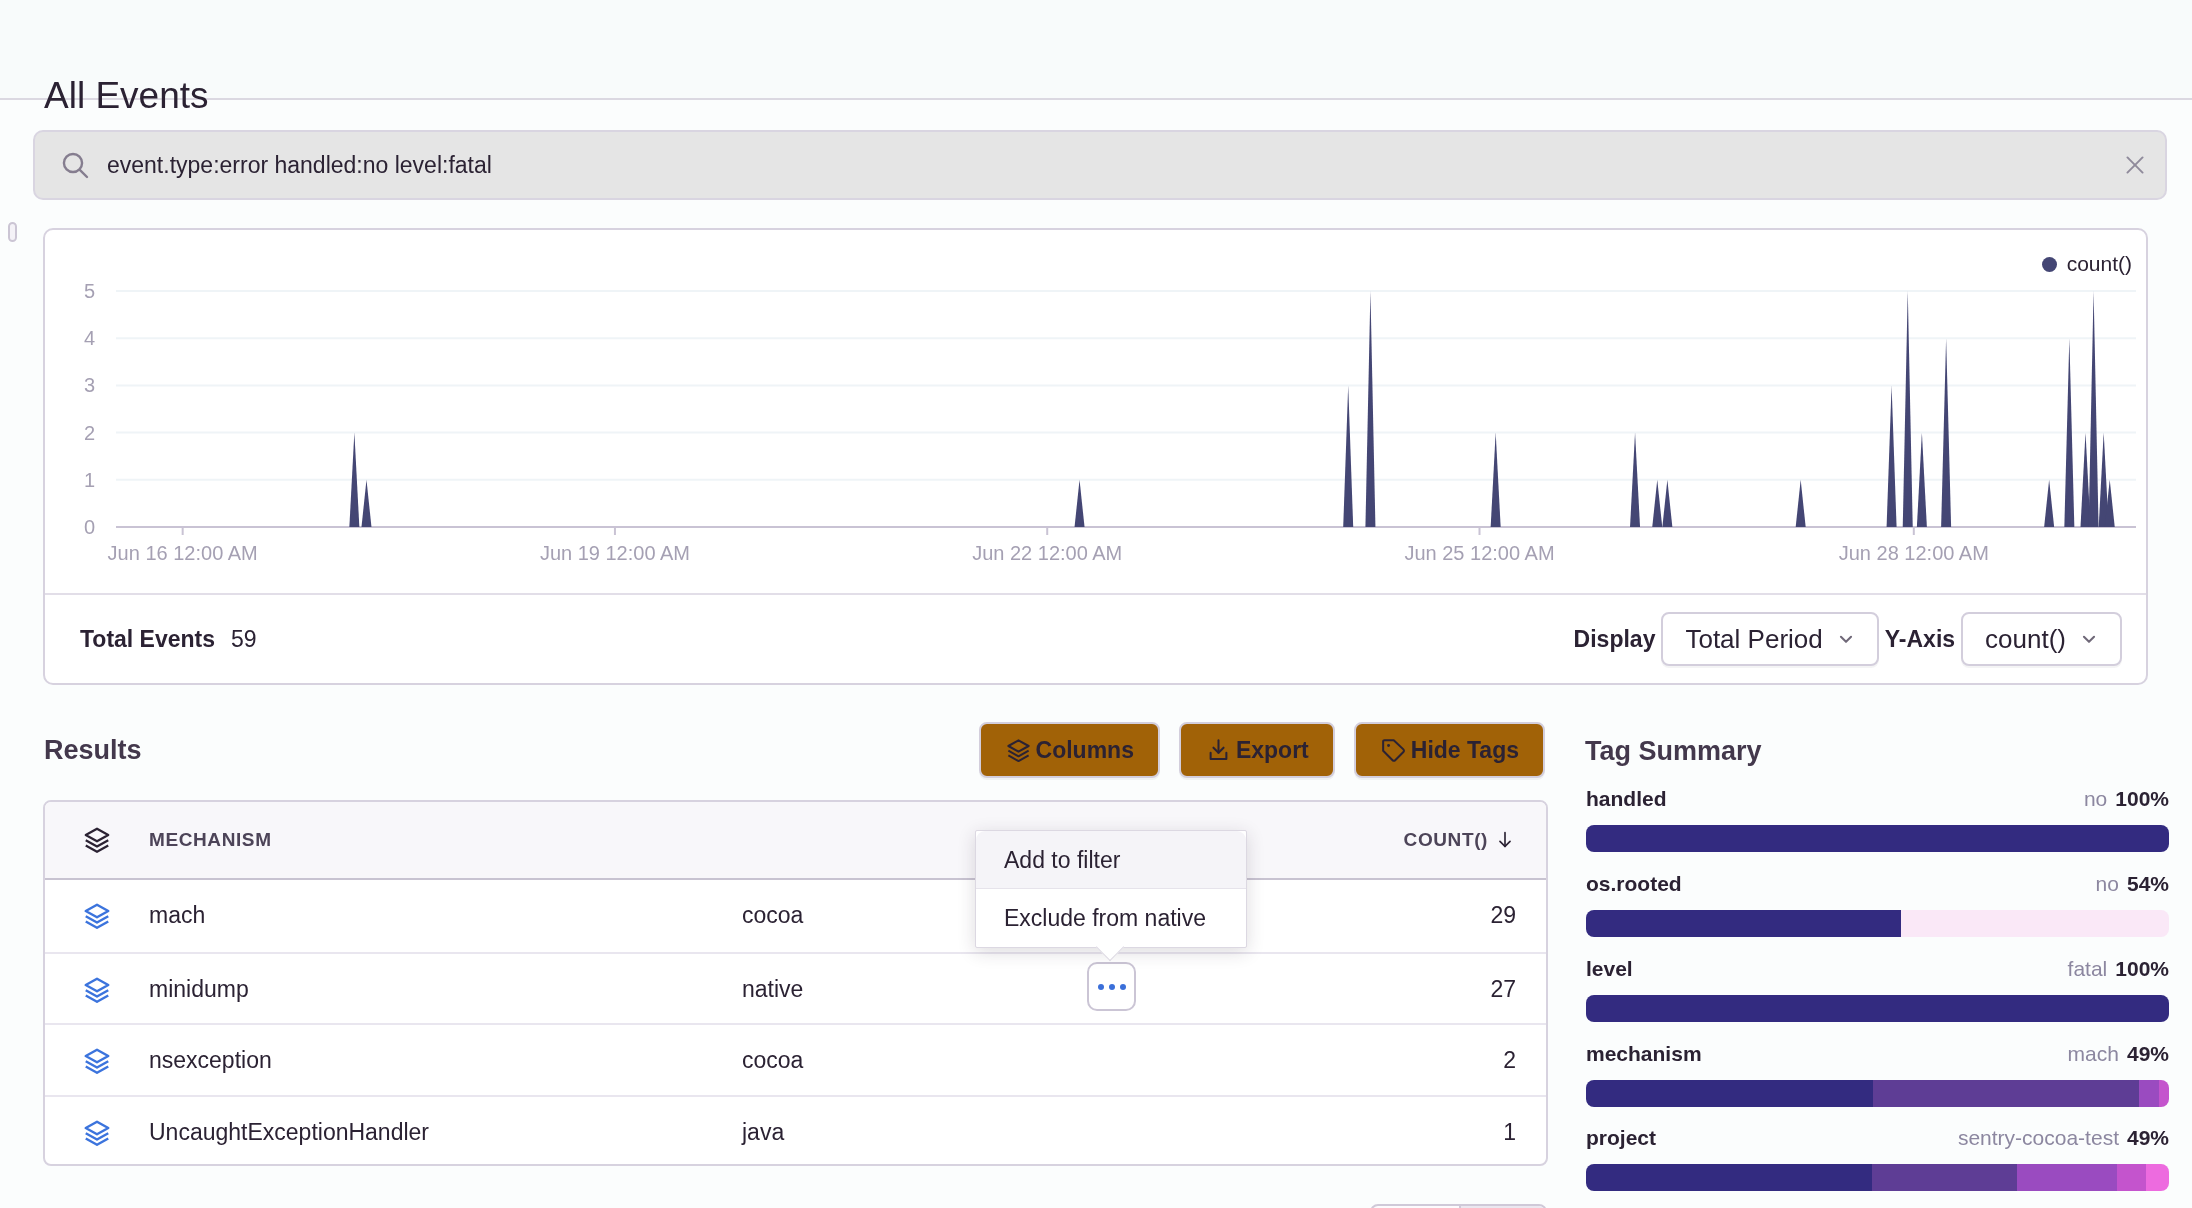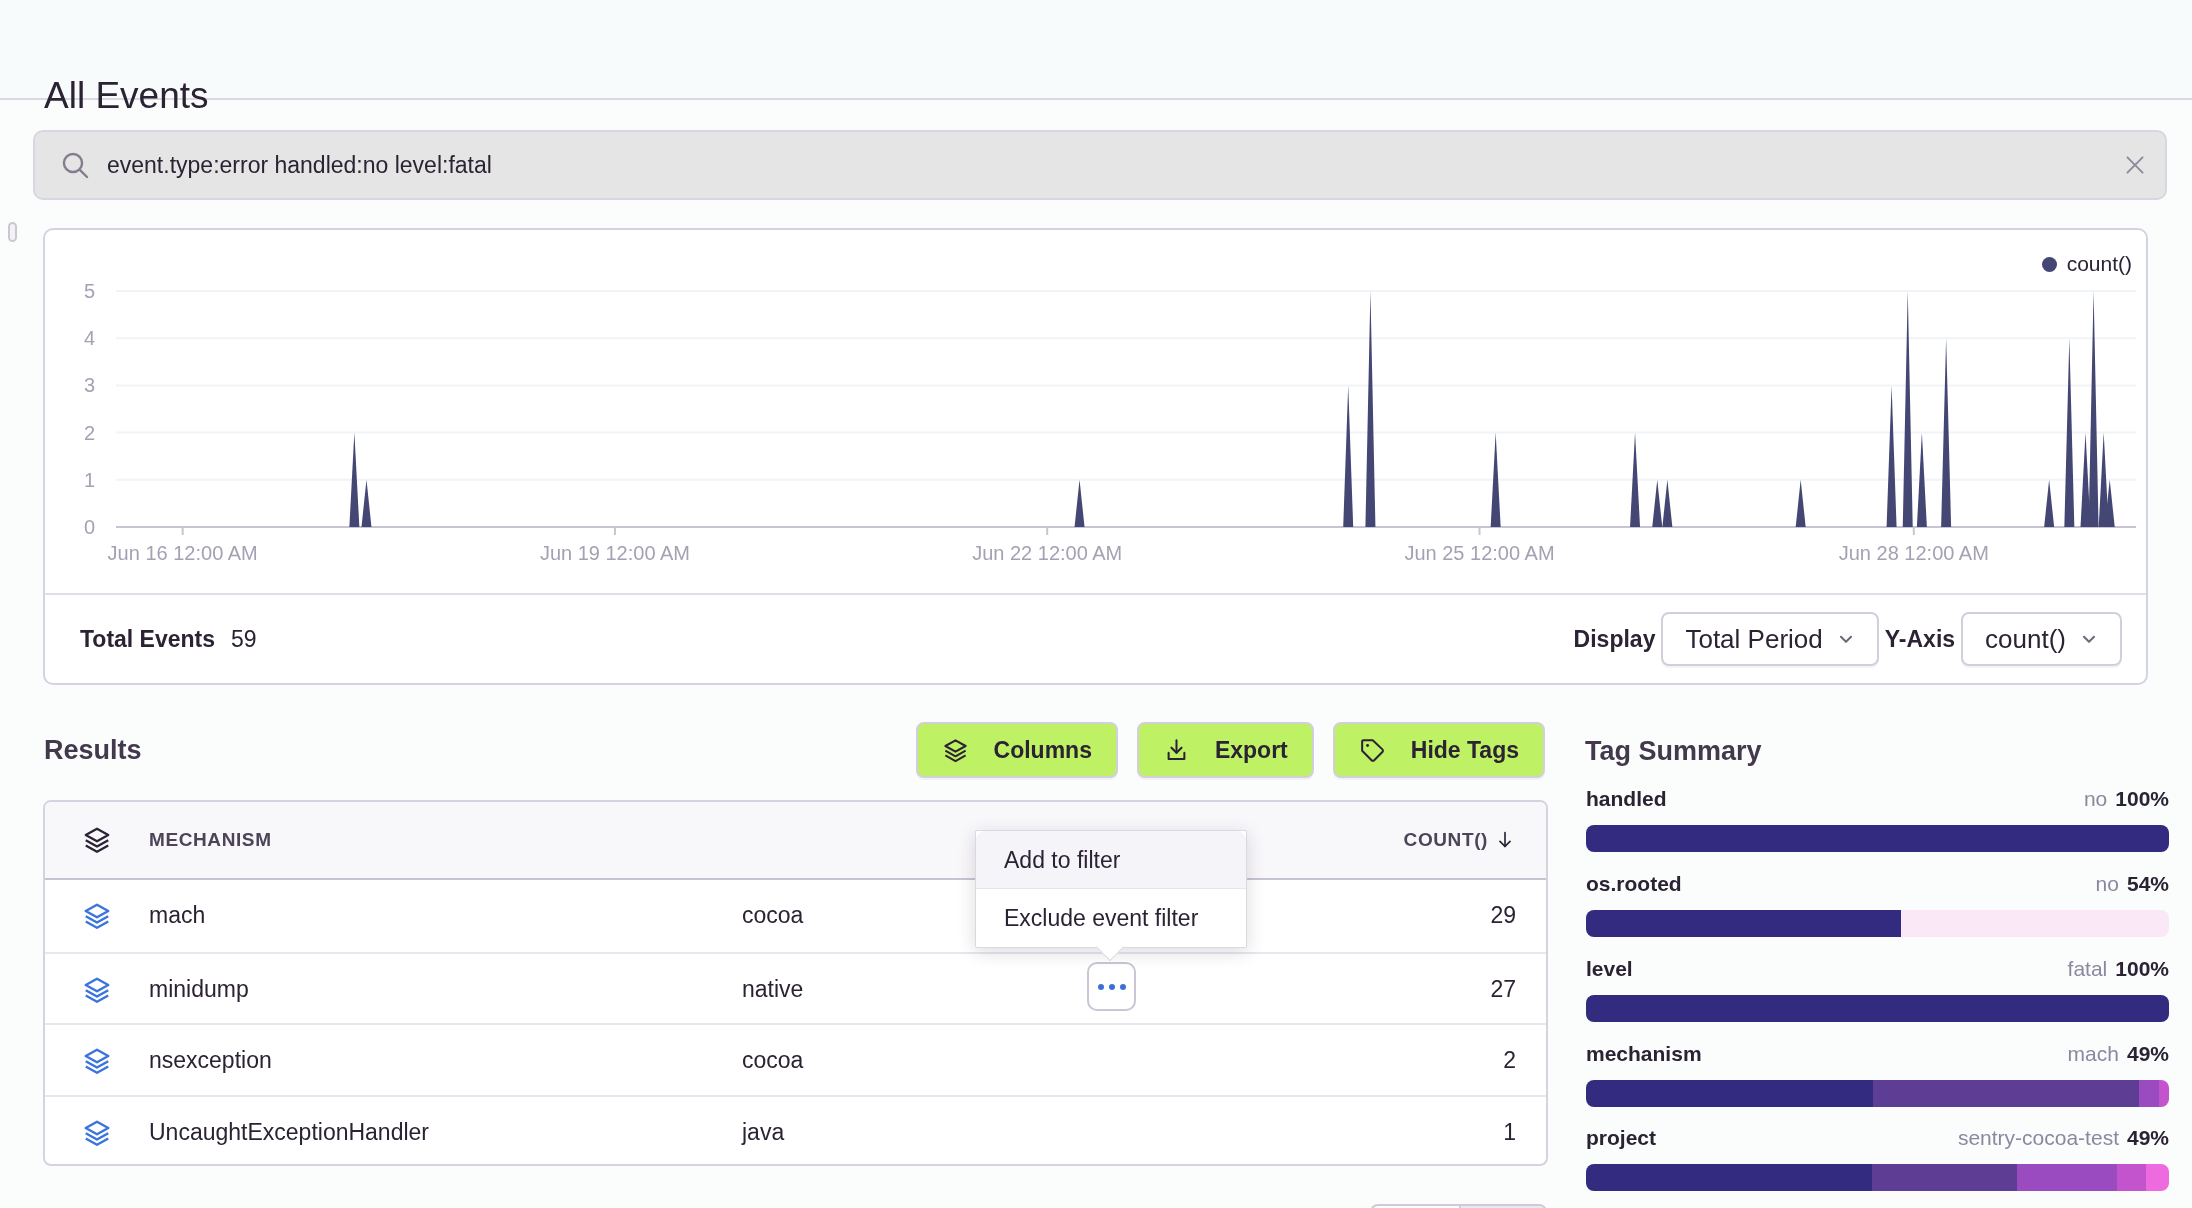--- a/index.html
+++ b/index.html
@@ -80,22 +80,22 @@
 
   
   .results-title {
     position:absolute; left:44px; top:722px; height:56px; line-height:56px;
     font-size:27px; font-weight:bold; color:#43384C;
   }
   .results-buttons {
     position:absolute; right:647px; top:722px; height:56px; display:flex; gap:19px;
   }
   .tool-btn {
-    height:56px; background:#bef264; border:2px solid #D3CEDC; border-radius:8px;
-    display:flex; align-items:center; gap:25px; padding:0 24px;
+    height:56px; background:#a16207; border:2px solid #D3CEDC; border-radius:8px;
+    display:flex; align-items:center; gap:4px; padding:0 24px;
     font-family:inherit; font-size:23px; font-weight:bold; color:#2B2233; cursor:pointer;
     box-shadow:0 2px 0 rgba(43,34,51,0.05);
   }
   .tool-btn svg { width:27px; height:27px; }
 
   
   .table-card {
     position:absolute; left:43px; top:800px; width:1505px; height:366px;
     background:#fff; border:2px solid #D7D2DF; border-radius:8px;
   }
@@ -364,21 +364,21 @@
 </div>
 
 <button class="dots-button">
   <i></i>
     <i></i>
     <i></i>
 </button>
 
 <div class="context-menu">
   <div class="menu-item first">Add to filter</div>
-  <div class="menu-item">Exclude event filter</div>
+  <div class="menu-item">Exclude from native</div>
   <div class="menu-tail"></div>
 </div>
 
 <div class="tag-summary-title">Tag Summary</div>
 
 <div class="tag-block-label" style="top:784px">
   <span class="tag-name">handled</span>
   <span class="tag-topvalue"><span>no</span><b>100%</b></span>
 </div>
 <div class="tag-bar" style="top:825px">

